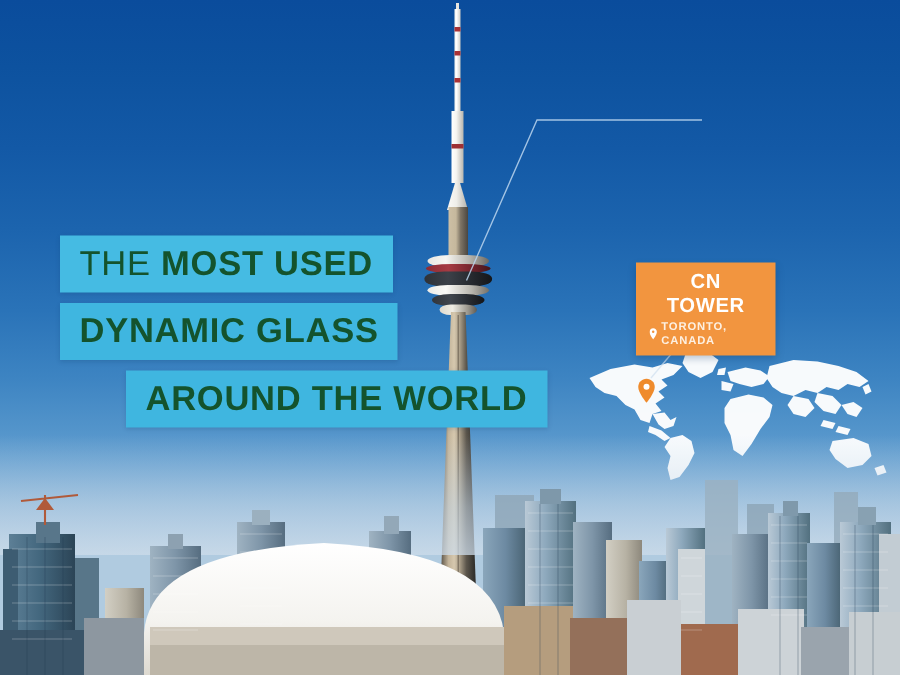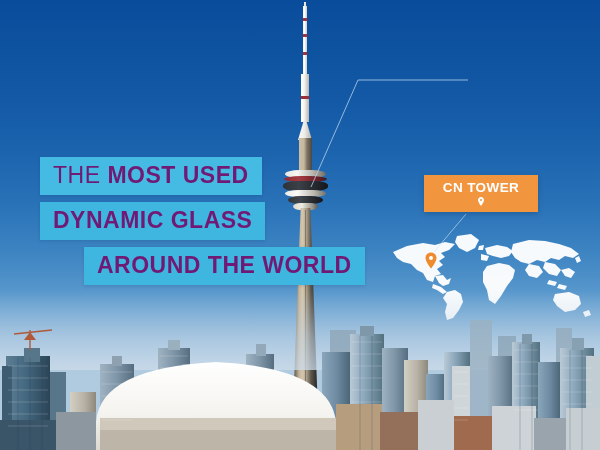--- a/index.html
+++ b/index.html
@@ -127,21 +127,21 @@
     position:absolute; left:425px; top:252px; width:12px; height:17px;
   }
   .map-pin svg { display:block; width:100%; height:100%; }
   
   .skyline { position:absolute; left:0; top:0; width:600px; height:450px; }
   
   .headline { position:absolute; left:40px; top:157px; }
   .hbar {
     display:block;
     background:#40b9e2;
-    color:#701a75;
+    color:#14532d;
     padding:5px 13px 6px 13px;
     margin-bottom:7px;
     letter-spacing:.5px;
     white-space:nowrap;
     width:max-content;
     box-shadow:0 1px 3px rgba(10,50,95,.18);
   }
   .hbar span { display:inline; }
   .h-light { font-weight:300; font-size:23px; }
   .h-bold  { font-weight:700; font-size:23px; }
@@ -159,21 +159,21 @@
     letter-spacing:.1px;
     text-shadow:0 1px 2px rgba(4,35,75,.4);
   }
   .callout-line {
     position:absolute; left:0; top:0; width:600px; height:450px;
     pointer-events:none;
   }
   
   .badge {
     position:absolute; left:424px; top:175px;
-    width:114px;
+    width:93px;
     background:#f2953f;
     padding:5px 9px 6px 9px;
     box-shadow:0 2px 5px rgba(10,45,90,.28);
   }
   .badge-title {
     color:#ffffff;
     font-size:13.5px;
     font-weight:700;
     letter-spacing:.4px;
     text-align:center;
@@ -396,16 +396,17 @@
     </div>
   </div>
 
   <div class="badge">
     <div class="badge-title">CN TOWER</div>
     <div class="badge-sub">
       <svg class="pin-ico" viewBox="0 0 6 9" xmlns="http://www.w3.org/2000/svg">
         <path d="M3 0 C1.35 0 0 1.35 0 3 C0 5.2 3 9 3 9 C3 9 6 5.2 6 3 C6 1.35 4.65 0 3 0 Z" fill="#ffffff"></path>
         <circle cx="3" cy="2.9" r="1" fill="#f2953f"></circle>
       </svg>
+      <span class="loc-txt">TORONTO, CANADA</span>
     </div>
   </div>
 
 </div>
 
 </body></html>

